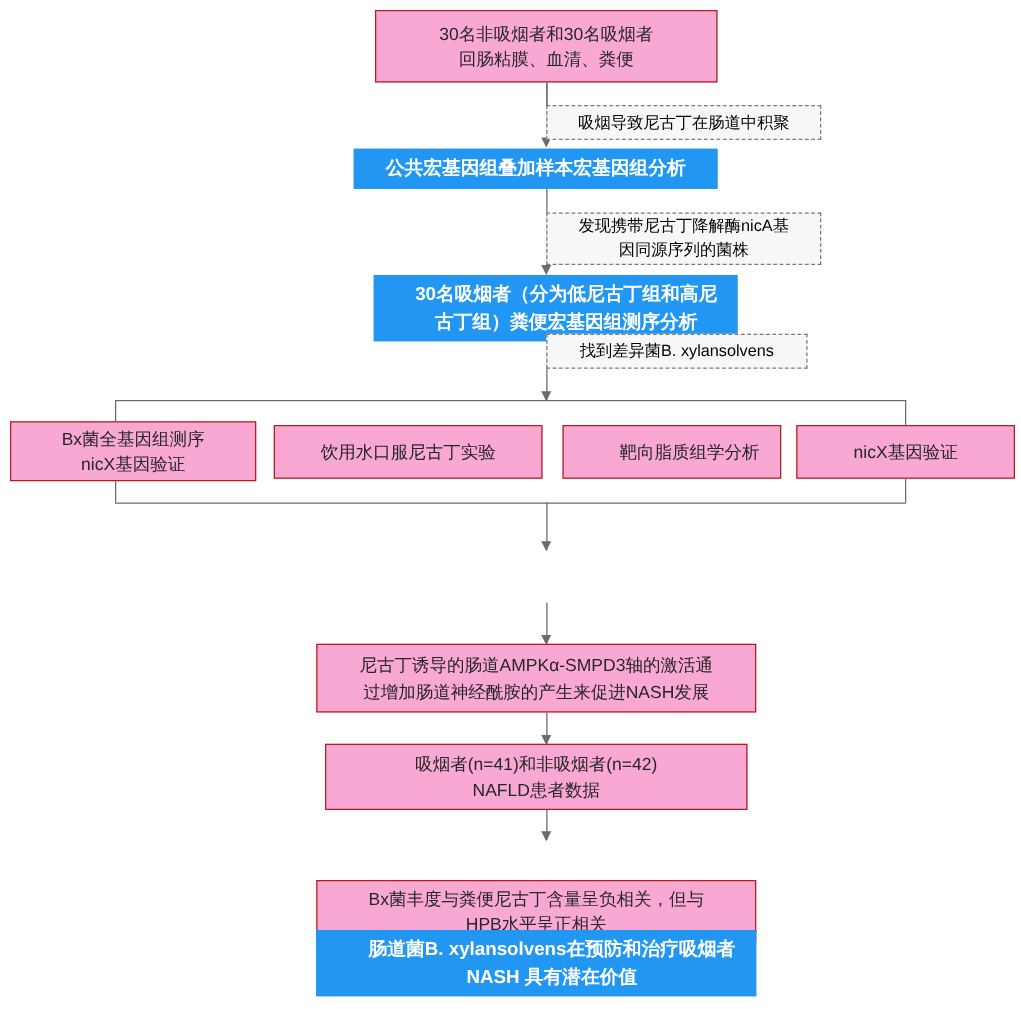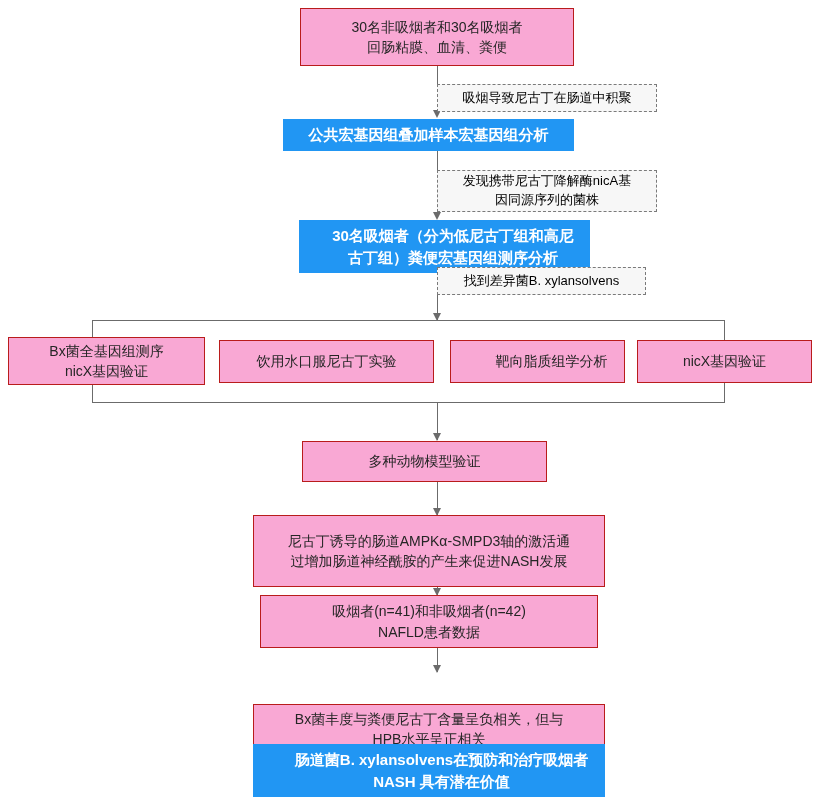--- a/index.html
+++ b/index.html
@@ -127,23 +127,22 @@
 
   <div class="node plain" style="left:8px; top:337px; width:197px; height:48px;">Bx菌全基因组测序
 nicX基因验证</div>
 
   <div class="node plain" style="left:219px; top:340px; width:215px; height:43px;">饮用水口服尼古丁实验</div>
 
   <div class="node plain" style="left:450px; top:340px; width:175px; height:43px;padding-left:28px;">靶向脂质组学分析</div>
 
   <div class="node plain" style="left:637px; top:340px; width:175px; height:43px;">nicX基因验证</div>
 
-  <div class="node plain" style="left:302px; top:441px; width:245px; height:41px;">多种动物模型验证</div>
 
-  <div class="node plain" style="left:253px; top:515px; width:352px; height:72px;">尼古丁诱导的肠道AMPKα-SMPD3轴的激活通
+  <div class="node plain" style="left:253px; top:515px; width:352px; height:55px;">尼古丁诱导的肠道AMPKα-SMPD3轴的激活通
 过增加肠道神经酰胺的产生来促进NASH发展</div>
 
   <div class="node plain" style="left:260px; top:595px; width:338px; height:53px;text-align:center;">吸烟者(n=41)和非吸烟者(n=42)
 NAFLD患者数据</div>
 
   <div class="node plain" style="left:253px; top:704px; width:352px; height:50px;">Bx菌丰度与粪便尼古丁含量呈负相关，但与
 HPB水平呈正相关</div>
 
   <div class="node accent" style="left:253px; top:744px; width:352px; height:53px;padding-left:25px;">肠道菌B. xylansolvens在预防和治疗吸烟者
 NASH 具有潜在价值</div>

